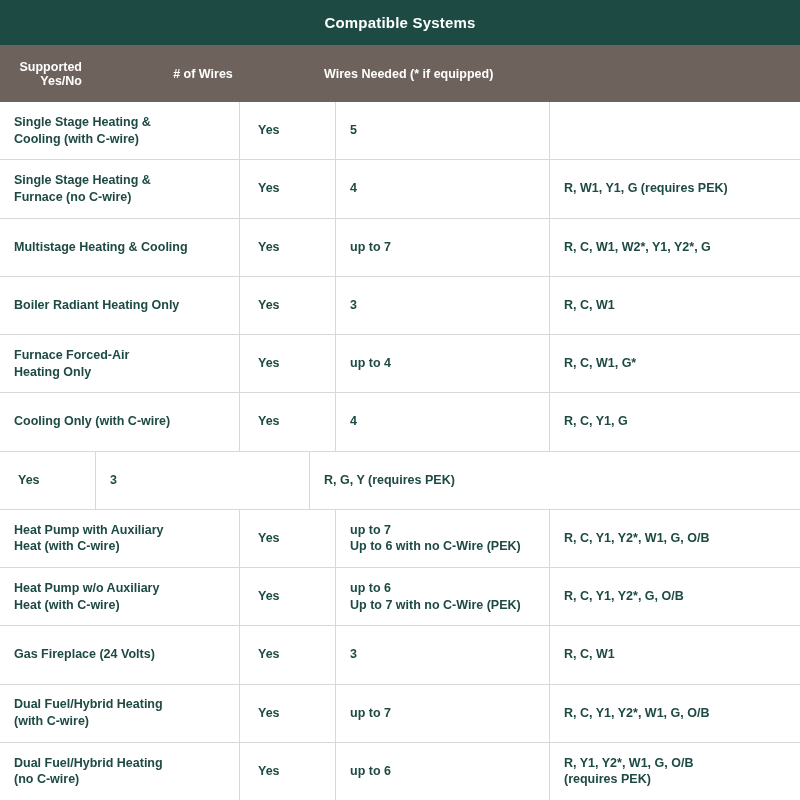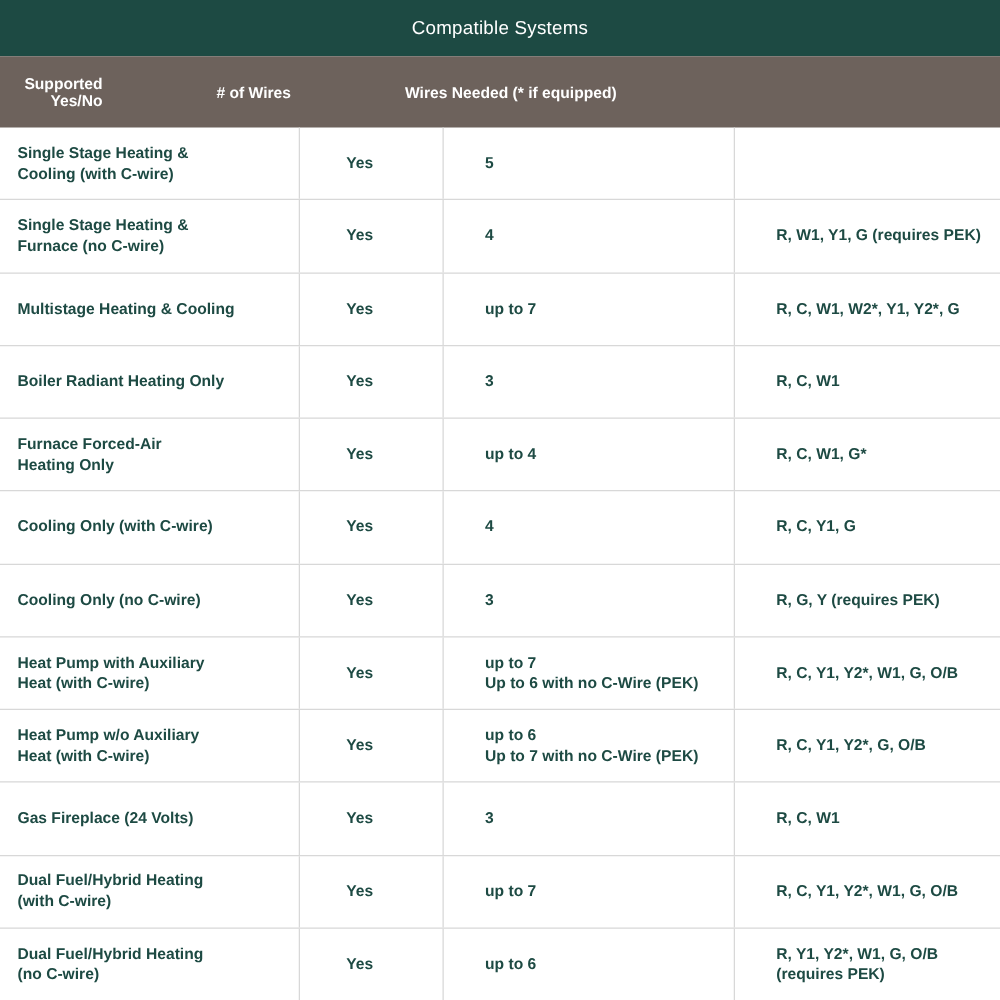--- a/index.html
+++ b/index.html
@@ -22,21 +22,21 @@
     flex-direction: column;
   }
   .title-bar {
     background: #1d4a43;
     color: #ffffff;
     height: 45px;
     display: flex;
     align-items: center;
     justify-content: center;
     font-size: 15px;
-    font-weight: normal;
+    font-weight: bold;
     letter-spacing: 0.2px;
   }
   .header-row {
     display: flex;
     background: #6d625c;
     color: #ffffff;
     height: 57px;
     font-size: 12.5px;
     font-weight: bold;
   }
@@ -58,21 +58,20 @@
   .body-rows {
     flex: 1 1 auto;
     display: flex;
     flex-direction: column;
   }
   .row {
     display: flex;
     border-bottom: 1px solid #d8d8d8;
     flex: 1 1 0;
     min-height: 0;
-    gap: 19px;
   }
   .row:last-child { border-bottom: none; }
   .cell {
     box-sizing: border-box;
     display: flex;
     align-items: center;
     padding: 0 14px;
     font-size: 12.5px;
     line-height: 1.35;
     color: #1d4a43;
@@ -235,25 +234,20 @@
             <span class="sub-line">4</span>
           </div>
         </div>
         <div class="cell c3 col-3">
           <div class="cell-lines">
             <span class="sub-line">R, C, Y1, G</span>
           </div>
         </div>
       </div>
       <div class="row">
-        <div class="cell c0 col-0">
-          <div class="cell-lines">
-            <span class="sub-line">Cooling Only (no C-wire)</span>
-          </div>
-        </div>
         <div class="cell c1 col-1">
           <div class="cell-lines">
             <span class="sub-line">Yes</span>
           </div>
         </div>
         <div class="cell c2 col-2">
           <div class="cell-lines">
             <span class="sub-line">3</span>
           </div>
         </div>

